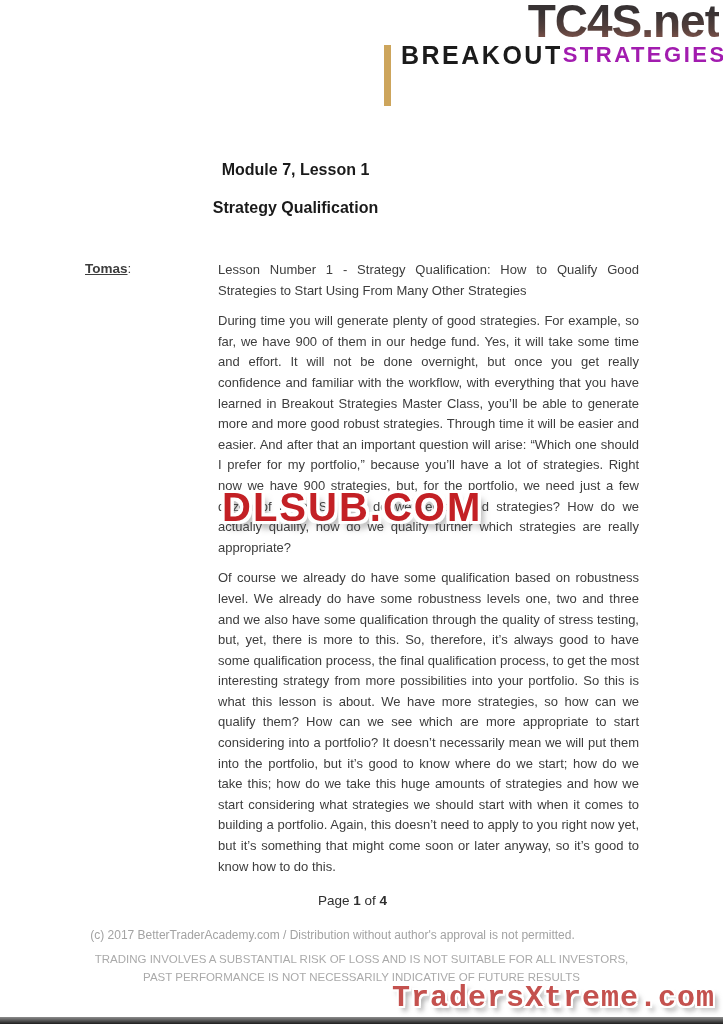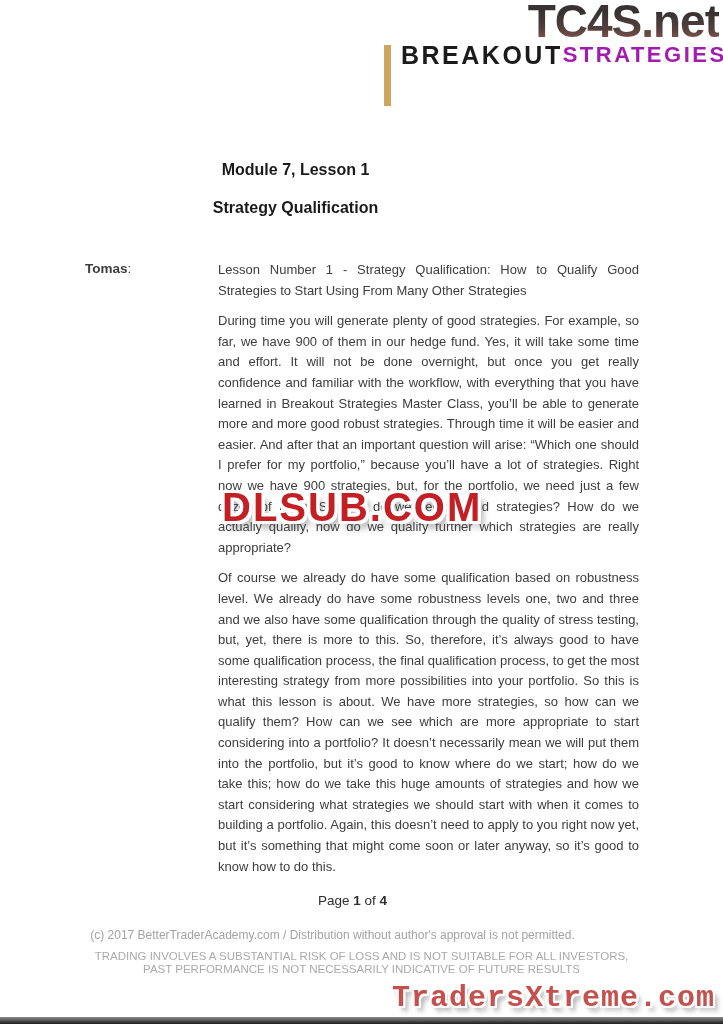--- a/index.html
+++ b/index.html
@@ -59,41 +59,41 @@
 
   
   .titles{position:absolute;left:0;top:161px;width:591px;text-align:center;color:#1a1a1a;}
   .title-line{font-size:16px;font-weight:bold;margin:0 0 20px 0;}
 
   
   .speaker{
     position:absolute;left:85px;top:261px;
     font-size:13.5px;color:#3d3d3d;
   }
-  .speaker b{font-weight:bold;}
+  .speaker b{font-weight:bold;text-decoration:underline;}
   .bodycol{
     position:absolute;left:218px;top:260px;width:421px;
     font-size:13px;line-height:20.6px;text-align:justify;color:#3d3d3d;
   }
   .bodycol p{margin:0 0 10px 0;}
   .lesson-head{margin-bottom:11px;}
 
   
   .page-label{
     position:absolute;left:0;top:893px;width:705px;text-align:center;
     font-size:13.5px;color:#2f2f2f;
   }
   .page-label .num{font-weight:bold;}
   .copyright{
     position:absolute;left:0;top:928px;width:665px;text-align:center;
     font-size:12px;color:#a3a3a3;
   }
   .disclaimer{
     position:absolute;left:0;top:950px;width:723px;text-align:center;
-    font-size:11.5px;color:#aaaaaa;line-height:13px;white-space:pre-line;
+    font-size:11.5px;color:#aaaaaa;line-height:18px;white-space:pre-line;
   }
   .bottom-bar{
     position:absolute;left:0;bottom:0;width:723px;height:7px;
     background:linear-gradient(to bottom,#8d8d8d,#1d1d1d);
   }
 </style>
 </head>
 <body>
 
 <div class="page">

